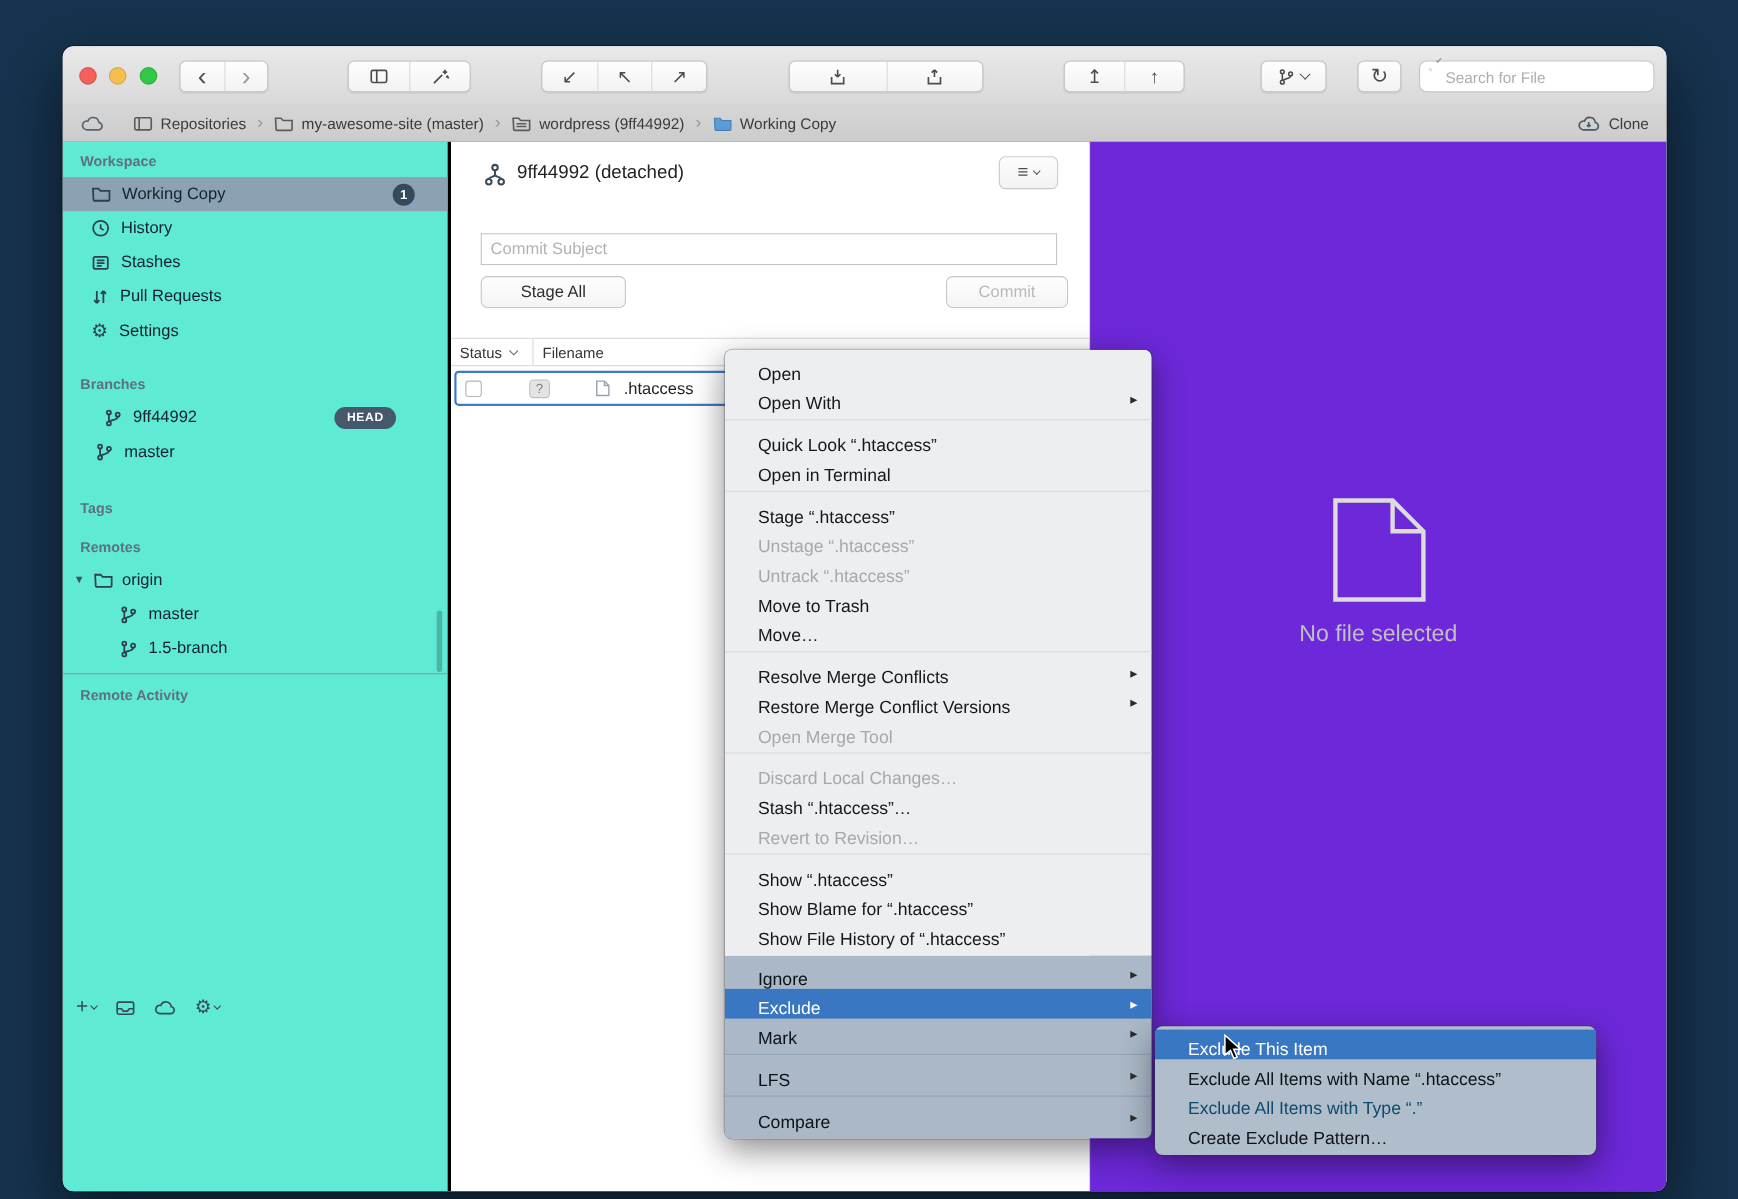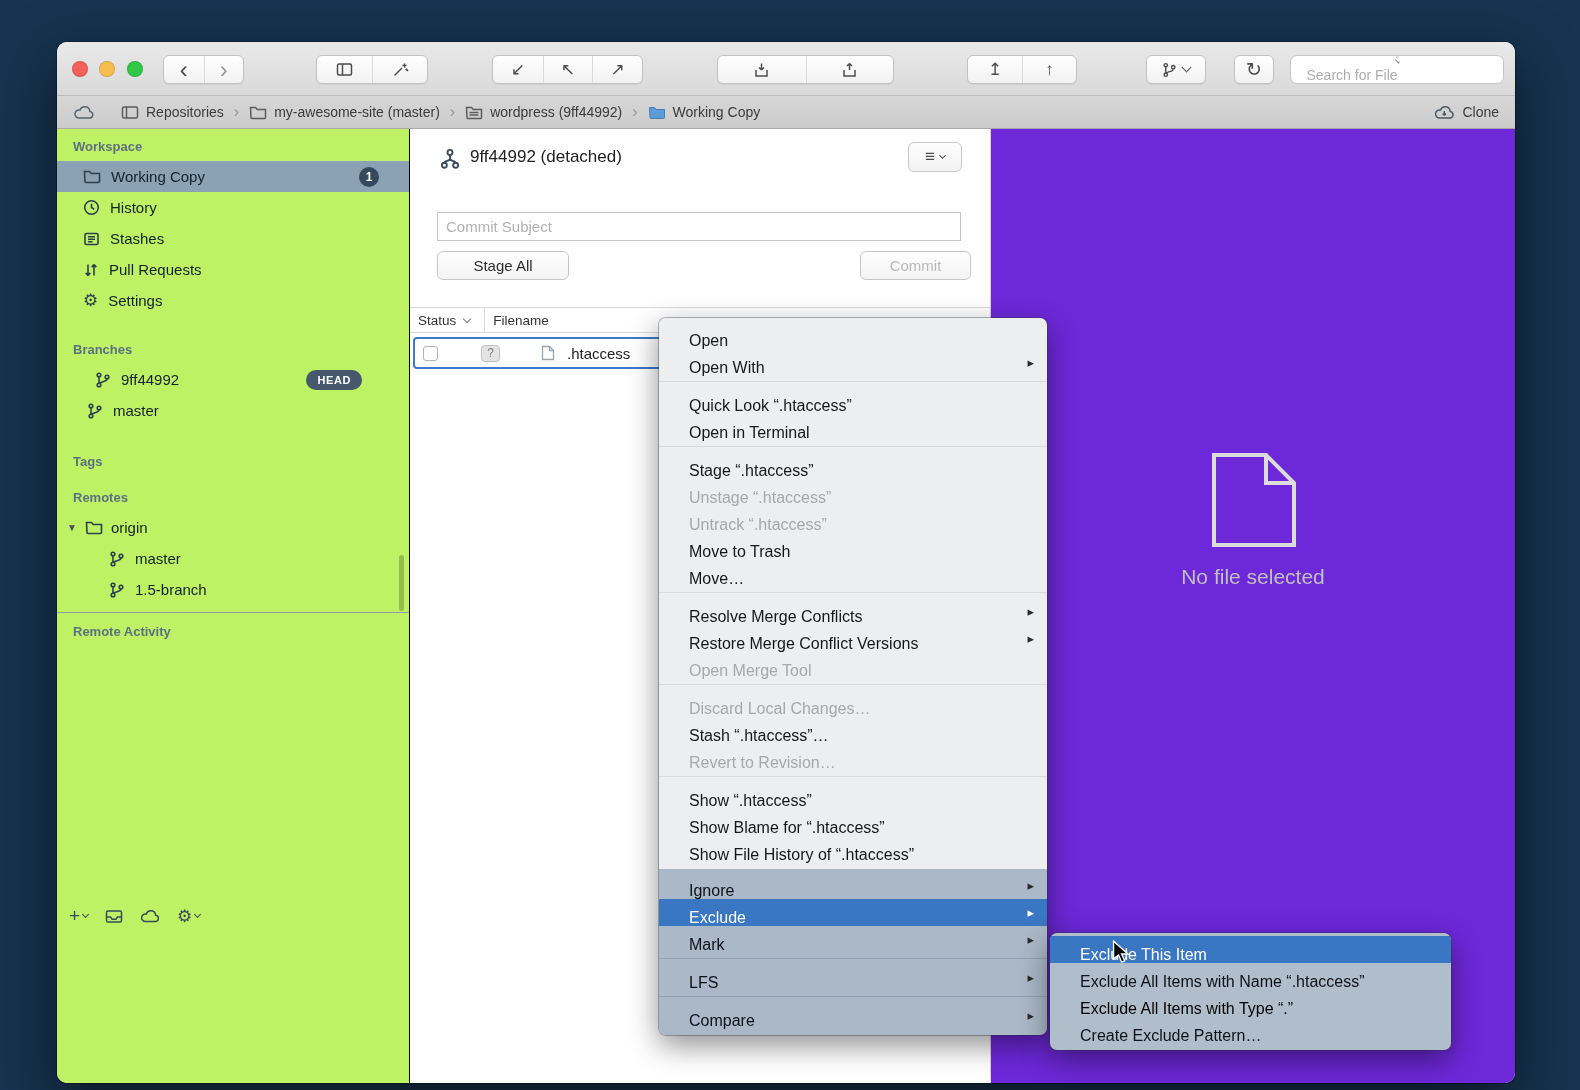--- a/index.html
+++ b/index.html
@@ -18,35 +18,35 @@
     background:linear-gradient(#e9e9e9,#d9d9d9); border-bottom:1px solid #bcbcbc; }
   .light { position:absolute; top:19px; width:16px; height:16px; border-radius:50%; box-shadow:inset 0 0 0 1px rgba(0,0,0,.12); }
   .tbgroup { position:absolute; top:13px; height:29px; display:flex; align-items:stretch;
     background:linear-gradient(#fefefe,#f2f2f2); border:1px solid #c2c2c2; border-radius:6px;
     box-shadow:0 1px 1px rgba(0,0,0,.06); overflow:hidden; }
   .tbseg { display:flex; align-items:center; justify-content:center; color:#4c4c4c; font-size:17px; }
   .tbseg + .tbseg { border-left:1px solid #d9d9d9; }
   .chev { width:7px; height:7px; border-right:1.6px solid #5a5a5a; border-bottom:1.6px solid #5a5a5a;
     transform:rotate(45deg); display:inline-block; margin-top:-4px; }
   .searchbox { position:absolute; left:1233px; top:13px; width:214px; height:29px; background:#fff;
-    border:1px solid #c6c6c6; border-radius:7px; display:flex; align-items:center; padding:0 8px; gap:5px;flex-direction:column; }
+    border:1px solid #c6c6c6; border-radius:7px; display:flex; padding:0 8px; gap:5px; }
   .searchbox input { border:none; outline:none; flex:1; font-size:14px; color:#333; background:transparent;
     font-family:"Liberation Sans","DejaVu Sans",sans-serif; }
   .searchbox input::placeholder { color:#aeaeae; }
 
   
   .crumbbar { position:absolute; left:0; top:54px; width:100%; height:33px;
     background:linear-gradient(#d6d6d6,#cccccc); border-bottom:1px solid #a9a9a9;
     display:flex; align-items:center; padding:0 16px; font-size:14px; color:#3b3b3b; }
   .crumb { display:flex; align-items:center; gap:7px; }
   .crumb-sep { color:#979797; font-size:16px; margin:0 10px; }
 
   
-  .sidebar { position:absolute; left:0; top:87px; width:353px; height:954px; background:#bef264;
-    border-right:1px solid #000000; }
+  .sidebar { position:absolute; left:0; top:87px; width:353px; height:954px; background:#5eead4;
+    border-right:3px solid #000000; }
   .side-scroll { position:absolute; left:0; top:0; width:100%; height:483px; overflow:hidden; }
   .sec-label { font-size:13px; font-weight:bold; color:#5d7082; margin:10px 0 6px 16px; height:16px; }
   .srow { height:31px; display:flex; align-items:center; gap:10px; padding-left:26px;
     font-size:15px; color:#14212e; position:relative; }
   .srow .sicon { color:#2e3f4d; flex:0 0 auto; display:flex; }
   .srow.sel { background:#8ba1b4; }
   .numbadge { position:absolute; right:30px; width:20px; height:20px; border-radius:50%;
     background:#35495d; color:#fff; font-size:12px; font-weight:bold; display:flex; align-items:center; justify-content:center; }
   .headpill { position:absolute; right:47px; background:#45586c; color:#fff; font-size:11px; font-weight:bold;
     letter-spacing:.6px; padding:4px 11px; border-radius:11px; }
@@ -93,21 +93,21 @@
   .cm-lower .mi { color:#0c1218; }
   .mi.hl { background:#3a77c2; color:#fff !important; }
   .mi.hl .arr { color:#fff; }
   .msep { border-top:1px solid #d9dadd; margin:5px 0; }
   .cm-lower .msep, .smenu .msep { border-color:#92a3b4; }
 
   
   .smenu { position:absolute; left:1050px; top:933px; width:401px; background:#b0bdca; border-radius:7px;
     padding:3px 0 6px; box-shadow:0 10px 30px rgba(0,0,0,.45), 0 0 0 1px rgba(50,60,70,.35); z-index:60; overflow:hidden; }
   .smenu .mi { color:#0c1218; }
-  .smenu .mi.dis { color:#000000; }
+  .smenu .mi.dis { color:#0c4a6e; }
 
   .cursor { position:absolute; left:1110px; top:940px; z-index:100; }
 </style>
 </head>
 <body>
 
 <div class="window">
 
   <div class="titlebar">
     <div class="light" style="left:15px;background:#f4605a;"></div>

